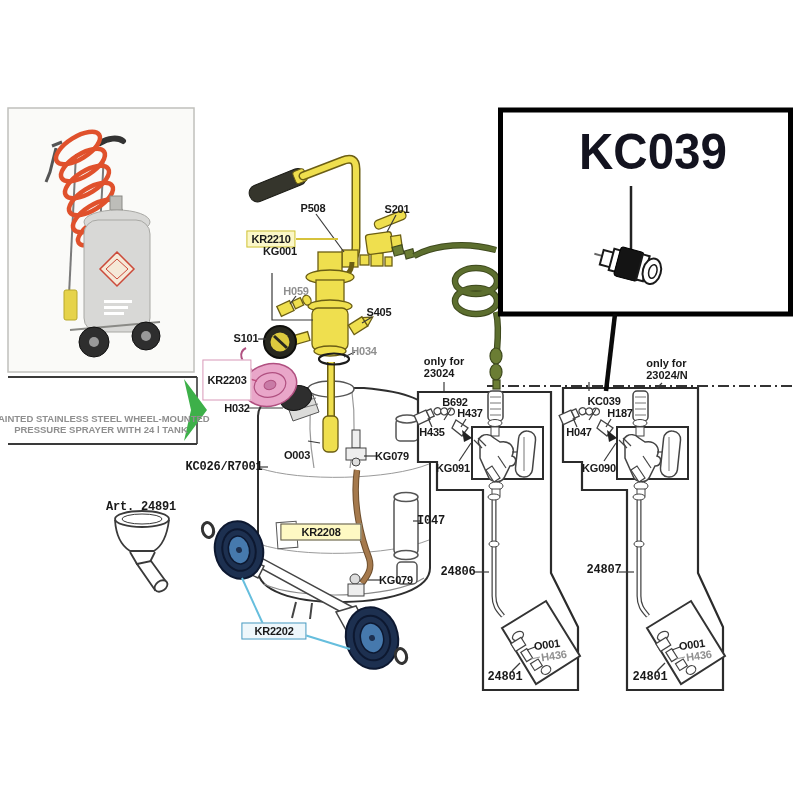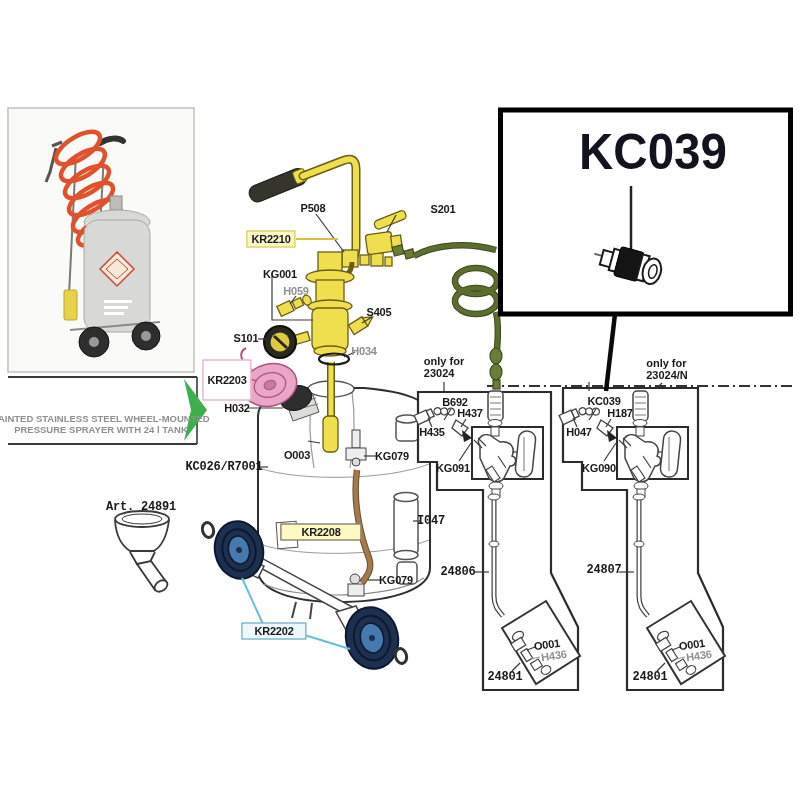--- a/index.html
+++ b/index.html
@@ -327,23 +327,23 @@
   <path d="M615,314 L606,391" stroke="#0a0a0a" stroke-width="4.5"></path>
 
 </svg>
 
 <div class="cap en" style="left:101px;top:413px;">
   <div>PAINTED STAINLESS STEEL WHEEL-MOUNTED</div>
       <div>PRESSURE SPRAYER WITH 24 l TANK</div>
 </div>
 
 <div class="lbl" style="left:313px;top:208px;">P508</div>
-<div class="lbl" style="left:397px;top:209px;margin-left:46px;">S201</div>
+<div class="lbl" style="left:397px;top:209px;">S201</div>
 <div class="lbl boxy" style="left:271px;top:239px;">KR2210</div>
-<div class="lbl" style="left:280px;top:274px;">KG001</div>
+<div class="lbl" style="left:280px;top:251px;">KG001</div>
 <div class="lbl gray" style="left:296px;top:291px;">H059</div>
 <div class="lbl" style="left:379px;top:312px;">S405</div>
 <div class="lbl" style="left:246px;top:338px;">S101</div>
 <div class="lbl gray" style="left:364px;top:351px;">H034</div>
 <div class="lbl boxp" style="left:227px;top:380px;">KR2203</div>
 <div class="lbl" style="left:237px;top:408px;">H032</div>
 <div class="lbl" style="left:297px;top:441px;margin-top:14px;">O003</div>
 <div class="lbl" style="left:392px;top:456px;">KG079</div>
 <div class="lbl md" style="left:224px;top:467px;">KC026/R7001</div>
 <div class="lbl boxy2" style="left:321px;top:532px;">KR2208</div>

